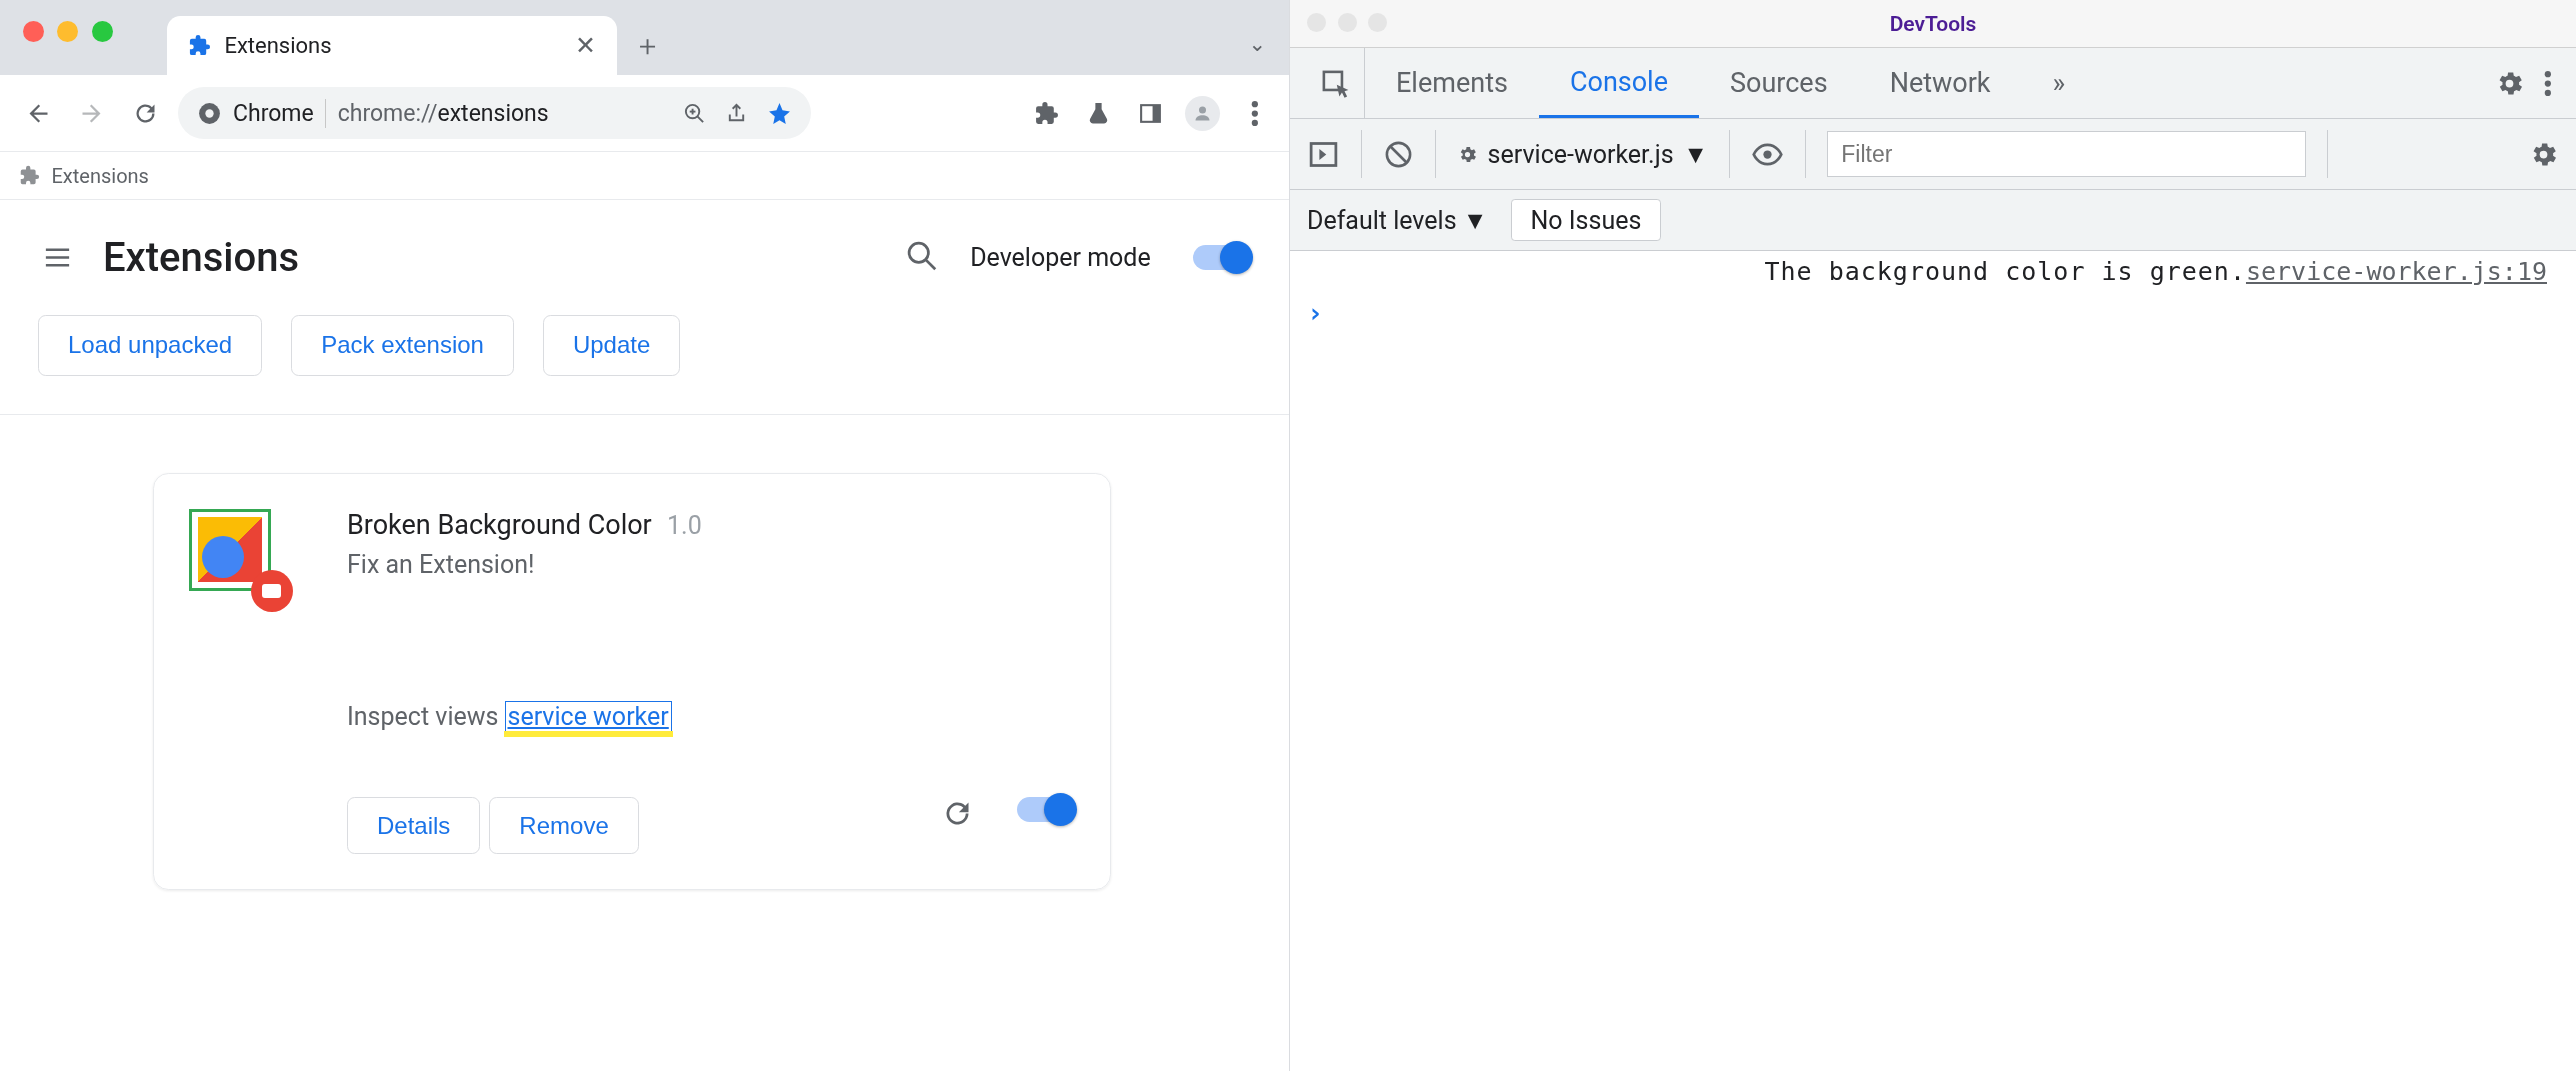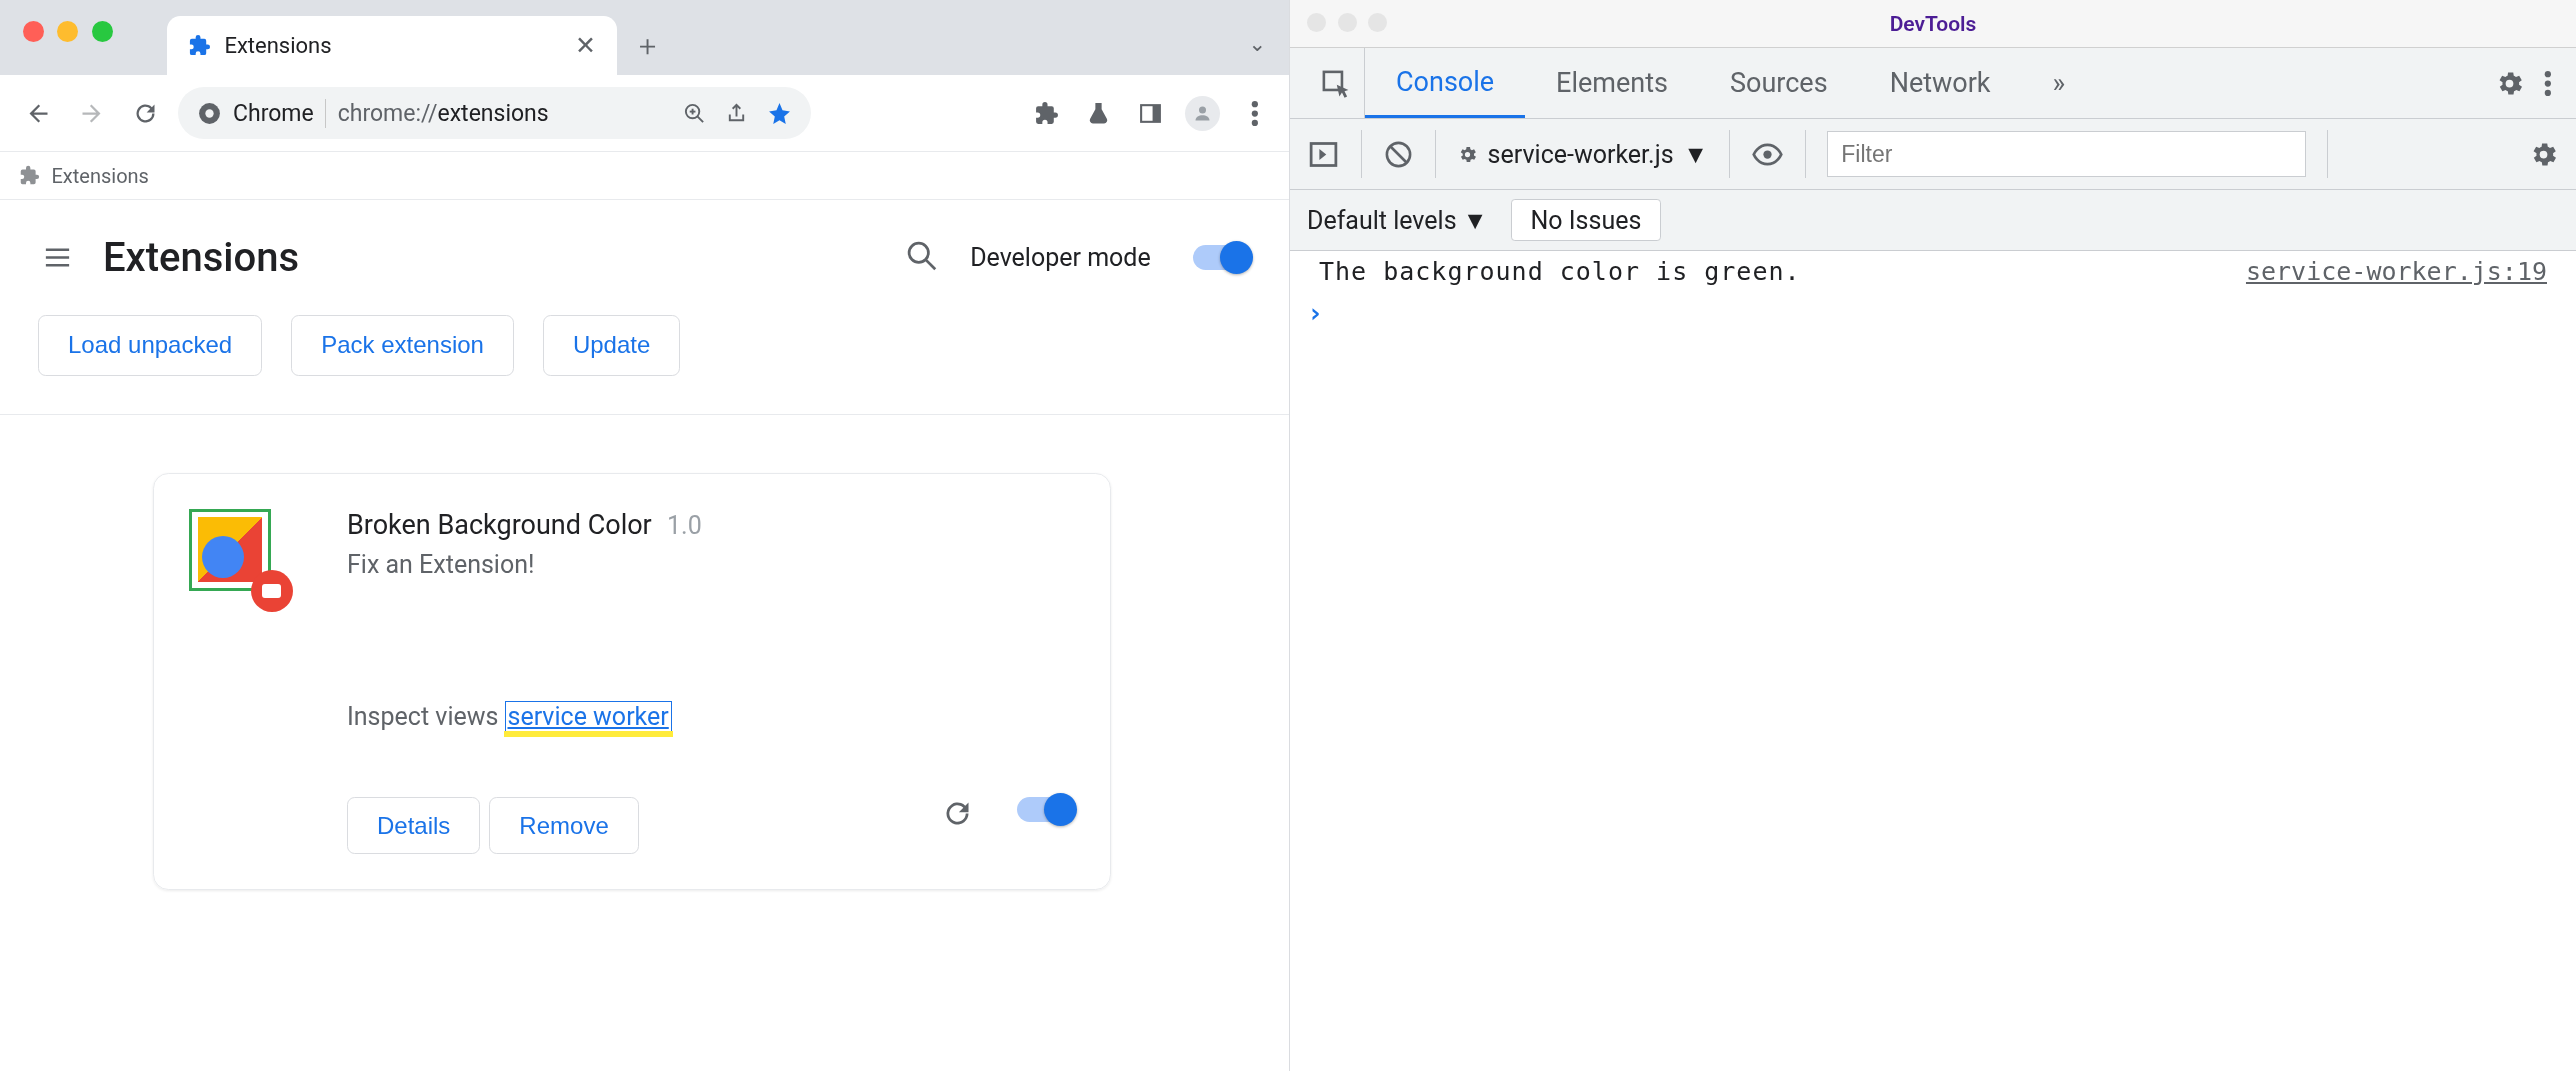--- a/index.html
+++ b/index.html
@@ -148,21 +148,21 @@
   .dt-sub .sep{width:1px;height:48px;background:#cacdd1;}
   .ctx{display:flex;align-items:center;gap:9.6px;font-size:25px;color:#202124;}
   .dt-filter{width:479px;height:46px;border:1.9px solid #cacdd1;background:#fff;padding:0 13.4px;font-size:23px;color:#9aa0a6;}
 
   .dt-sub2{height:61px;background:#f1f3f4;border-bottom:1px solid #cacdd1;display:flex;align-items:center;padding:0 17px;gap:23px;}
   .lvl{font-size:25px;color:#202124;}
   .issues{border:1.9px solid #cacdd1;background:#fff;padding:5.8px 19px;font-size:25px;color:#202124;border-radius:3.8px;}
 
   .console-body{flex:1;background:#fff;font-family:Menlo,Consolas,monospace;font-size:25px;}
   .log-row{display:flex;padding:5.8px 29px;align-items:baseline;}
-  .log-msg{flex:1;color:#202124;font-family:Menlo,Consolas,monospace;letter-spacing:1px;}
+  .log-msg{flex:1;color:#202124;font-family:Menlo,Consolas,monospace;letter-spacing:1px;text-align:right;}
   .log-src{color:#5f6368;text-decoration:underline;font-family:Menlo,Consolas,monospace;}
   .prompt-row{padding:5.8px 17px;color:#1a73e8;font-size:27px;font-weight:bold;}
 
   svg{display:block;}
 </style>
 </head>
 <body>
 
 <div class="chrome-window">
 
@@ -338,22 +338,22 @@
     <span class="dt-title">DevTools</span>
   </div>
 
   <div class="dt-tabs">
     <div class="dt-tabsel">
       <svg width="31" height="31" viewBox="0 0 24 24">
           <rect x="3" y="3" width="14" height="14" fill="none" stroke="#5f6368" stroke-width="2"></rect>
           <path fill="#5f6368" d="M13 13l9 4-3 1 2 4-2 1-2-4-2 3z"></path>
         </svg>
     </div>
+    <div class="dt-tab">Elements</div>
     <div class="dt-tab active">Console</div>
-    <div class="dt-tab">Elements</div>
     <div class="dt-tab">Sources</div>
     <div class="dt-tab">Network</div>
     <div class="dt-tab">»</div>
     <div class="rgt">
       <div>
           <svg width="31" height="31" viewBox="0 0 24 24">
             <path fill="#5f6368" d="M19.4 13a7.5 7.5 0 0 0 0-2l2.1-1.6-2-3.4-2.5 1a7.6 7.6 0 0 0-1.7-1l-.4-2.6h-4l-.4 2.6a7.6 7.6 0 0 0-1.7 1l-2.5-1-2 3.4L6.6 11a7.5 7.5 0 0 0 0 2l-2.1 1.6 2 3.4 2.5-1a7.6 7.6 0 0 0 1.7 1l.4 2.6h4l.4-2.6a7.6 7.6 0 0 0 1.7-1l2.5 1 2-3.4zM12 15a3 3 0 1 1 0-6 3 3 0 0 1 0 6z"></path>
           </svg>
         </div>
       <div>

